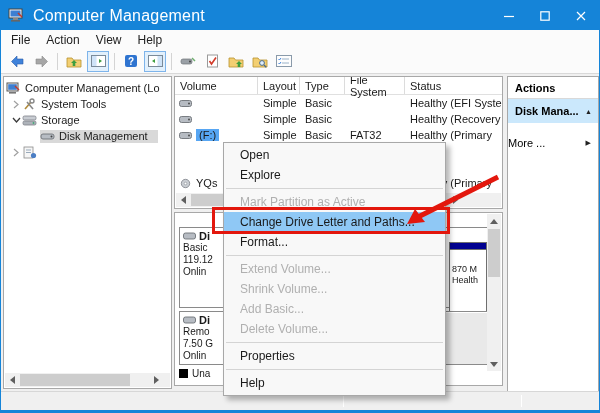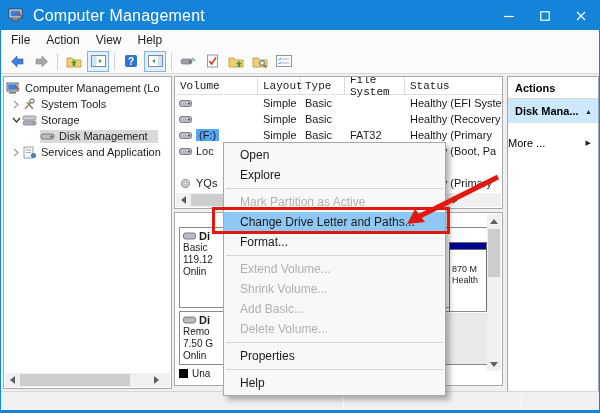--- a/index.html
+++ b/index.html
@@ -39,21 +39,21 @@
   .trow .chev { width:12px; height:12px; flex:0 0 12px; display:flex; align-items:center; justify-content:center; }
   .trow .ticon { width:15px; height:13px; flex:0 0 15px; margin-right:4px; }
   .tsel { background:#d9d9d9; display:flex; align-items:center; padding-right:10px; }
   .hscroll { position:absolute; left:1px; right:1px; bottom:1px; height:14px; background:#f0f0f0; }
   .sarrow { position:absolute; top:0; width:14px; height:14px; color:#5f5f5f; font-size:9px;
             display:flex; align-items:center; justify-content:center; }
   .sthumb { position:absolute; top:1px; height:12px; background:#cdcdcd; }
 
   
   .vhead { display:flex; height:18px; border-bottom:1px solid #e0e0e0; font-size:11px; color:#1a1a1a; align-items:center; }
-  .vhead > div { border-right:1px solid #dcdcdc; height:100%; display:flex; align-items:center; padding-left:5px;font-family:Liberation Mono, monospace; }
+  .vhead > div { border-right:1px solid #dcdcdc; height:100%; display:flex; align-items:center; padding-left:5px; }
   .vrow { display:flex; height:16px; align-items:center; font-size:11px; color:#1a1a1a; }
   .c-name{ width:83px; display:flex; align-items:center; padding-left:4px; overflow:hidden; white-space:nowrap;}
   .c-layout{ width:42px; padding-left:5px; } .c-type{ width:45px; padding-left:5px; }
   .c-fs{ width:60px; padding-left:5px; } .c-status{ flex:1; padding-left:5px; overflow:hidden; white-space:nowrap; }
   .vico { width:13px; height:9px; margin-right:4px; flex:0 0 13px; }
   .selchip { background:#57a6f3; padding:0 3px; }
   .vol-scroll { position:absolute; left:1px; right:1px; bottom:1px; height:14px; background:#f0f0f0; }
 
   
   .diskrow { position:absolute; border:1px solid #8a8a8a; background:#fff; }
@@ -263,21 +263,20 @@
           <svg width="6" height="9" viewBox="0 0 6 9">
               <polyline points="1,1 5,4.5 1,8" fill="none" stroke="#a0a0a0" stroke-width="1.2"></polyline>
             </svg>
         </span>
         <svg class="ticon" viewBox="0 0 15 13">
           <rect x="2" y="1" width="9" height="11" fill="#f6f6f6" stroke="#8a8a8a" stroke-width=".8"></rect>
             <line x1="4" y1="4" x2="9" y2="4" stroke="#9ab" stroke-width="1"></line>
             <line x1="4" y1="6.5" x2="9" y2="6.5" stroke="#9ab" stroke-width="1"></line>
             <circle cx="11.5" cy="9.5" r="2.6" fill="#4b7ec4"></circle>
         </svg>
-        <span>Services and Application</span>
       </div>
     </div>
     <div class="hscroll">
       <div class="sarrow" style="left:0;">
         <svg width="5" height="8" viewBox="0 0 5 8">
             <polygon points="5,0 0,4 5,8" fill="#5f5f5f"></polygon>
           </svg>
       </div>
       <div class="sthumb" style="left:15px; width:110px;"></div>
       <div class="sarrow" style="left:144px;">
@@ -329,27 +328,20 @@
             <circle cx="10" cy="4.5" r=".9" fill="#444"></circle>
           </svg>
           <span class="selchip">(F:)</span>
         </div>
       <div class="c-layout">Simple</div>
       <div class="c-type">Basic</div>
       <div class="c-fs">FAT32</div>
       <div class="c-status">Healthy (Primary</div>
     </div>
     <div class="vrow">
-      <div class="c-name">
-          <svg class="vico" viewBox="0 0 13 9">
-            <rect x="0.5" y="1.5" width="12" height="6" rx="2" fill="#b7bcc3" stroke="#6d7277" stroke-width=".9"></rect>
-            <circle cx="10" cy="4.5" r=".9" fill="#444"></circle>
-          </svg>
-          <span>Loc</span>
-        </div>
       <div class="c-layout"></div>
       <div class="c-type"></div>
       <div class="c-fs"></div>
       <div class="c-status">Healthy (Boot, Pa</div>
     </div>
     <div class="vrow">
       <div class="c-layout"></div>
       <div class="c-type"></div>
       <div class="c-fs"></div>
       <div class="c-status">Healthy (Primary</div>

